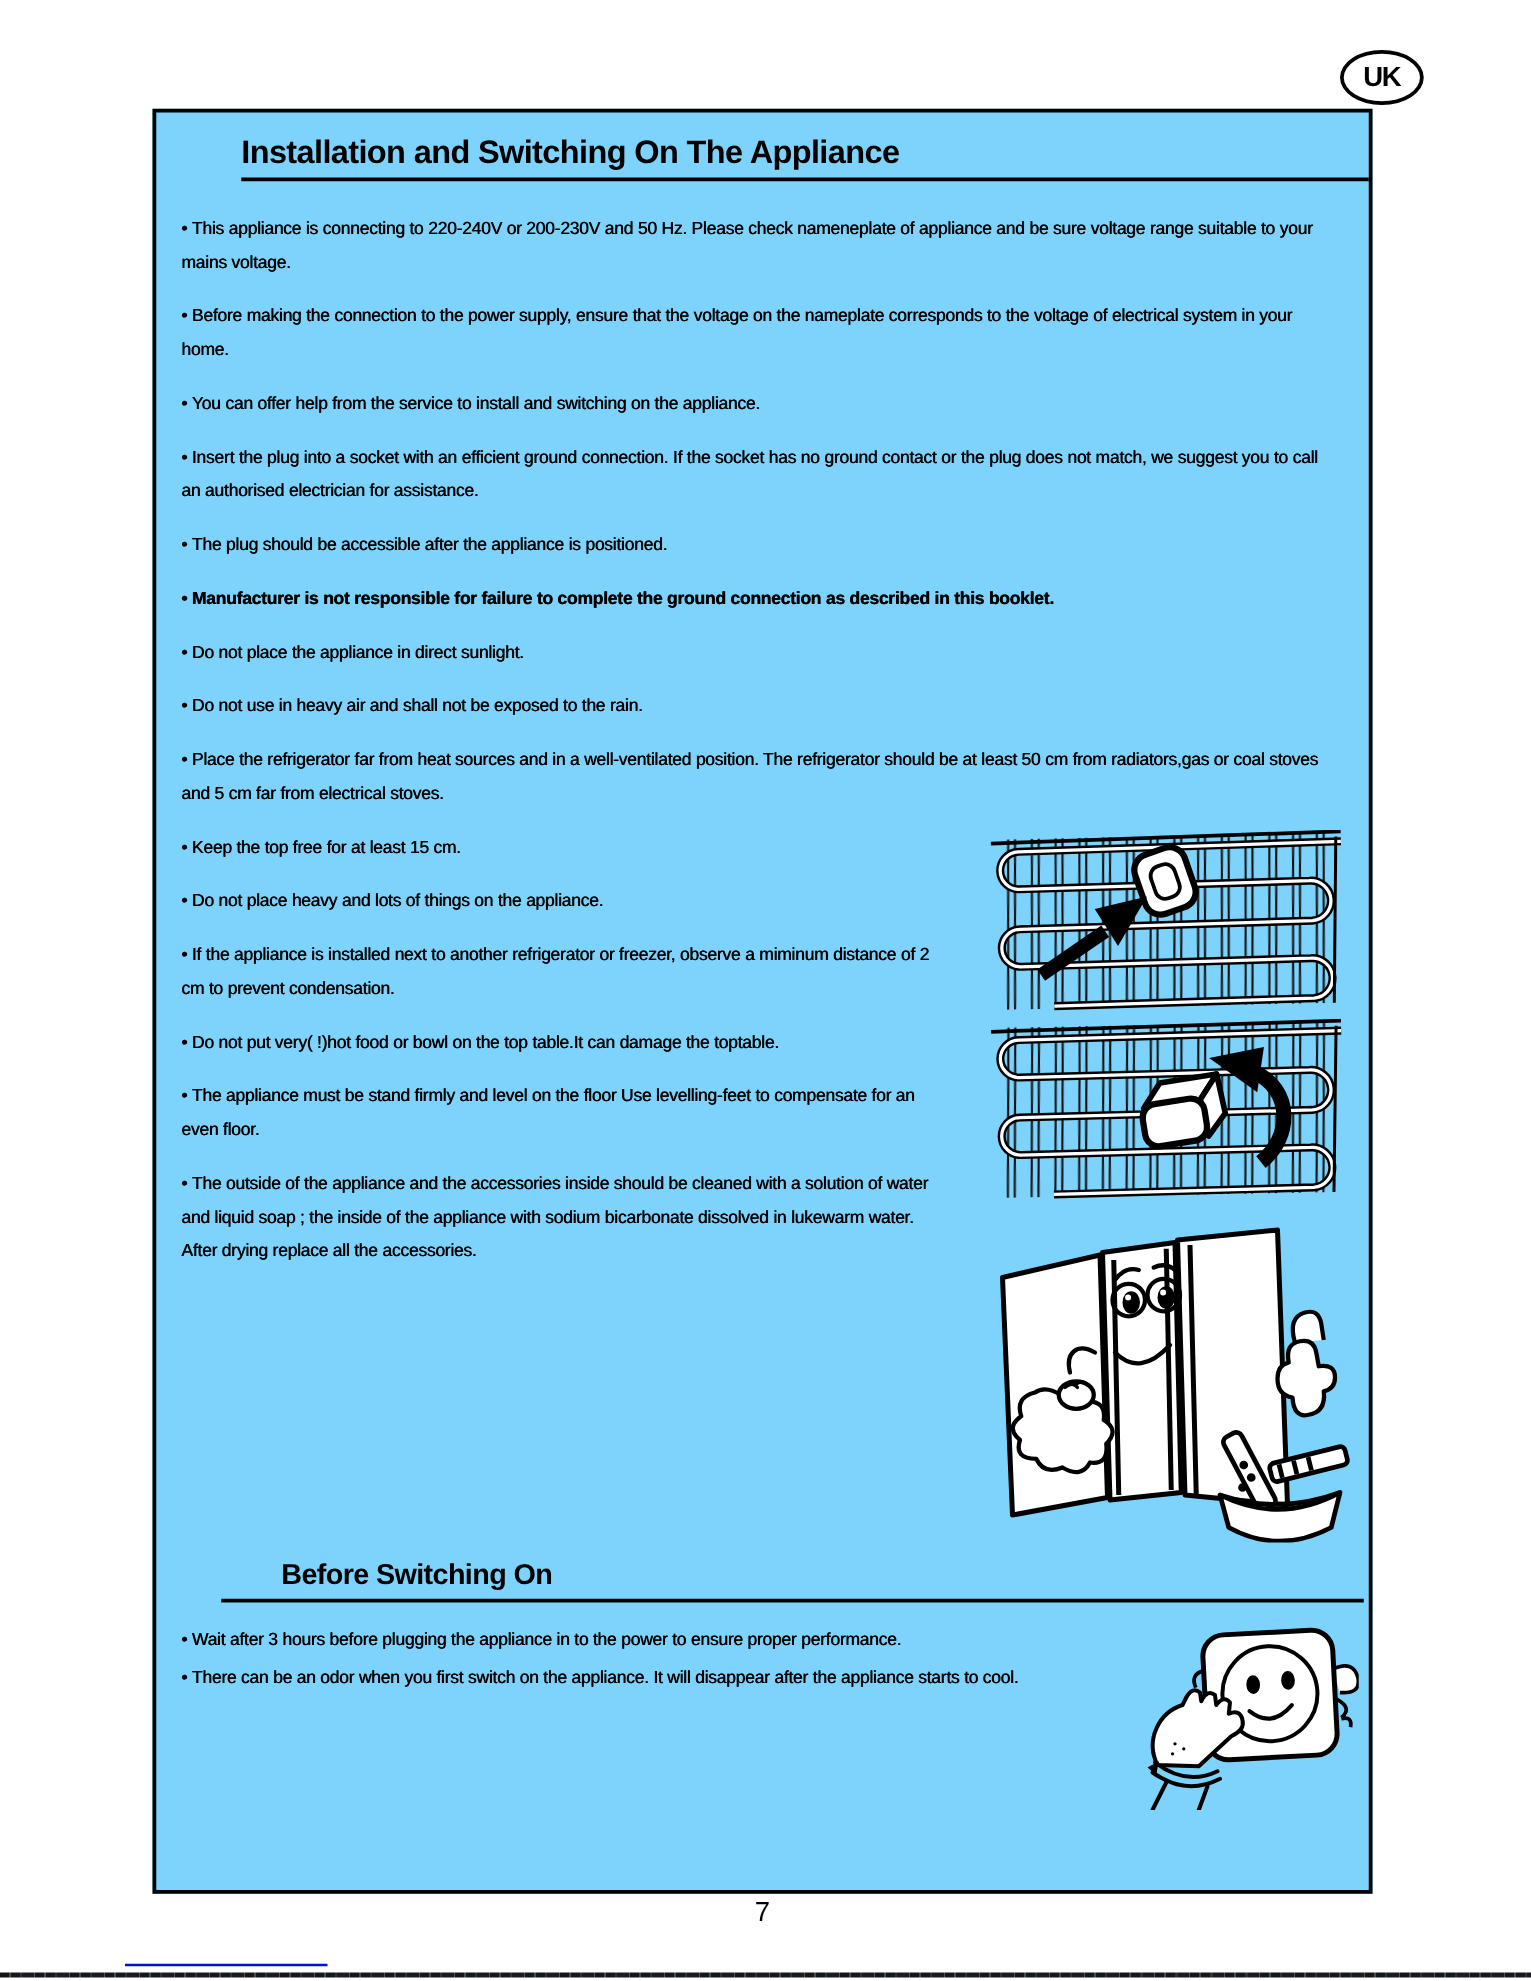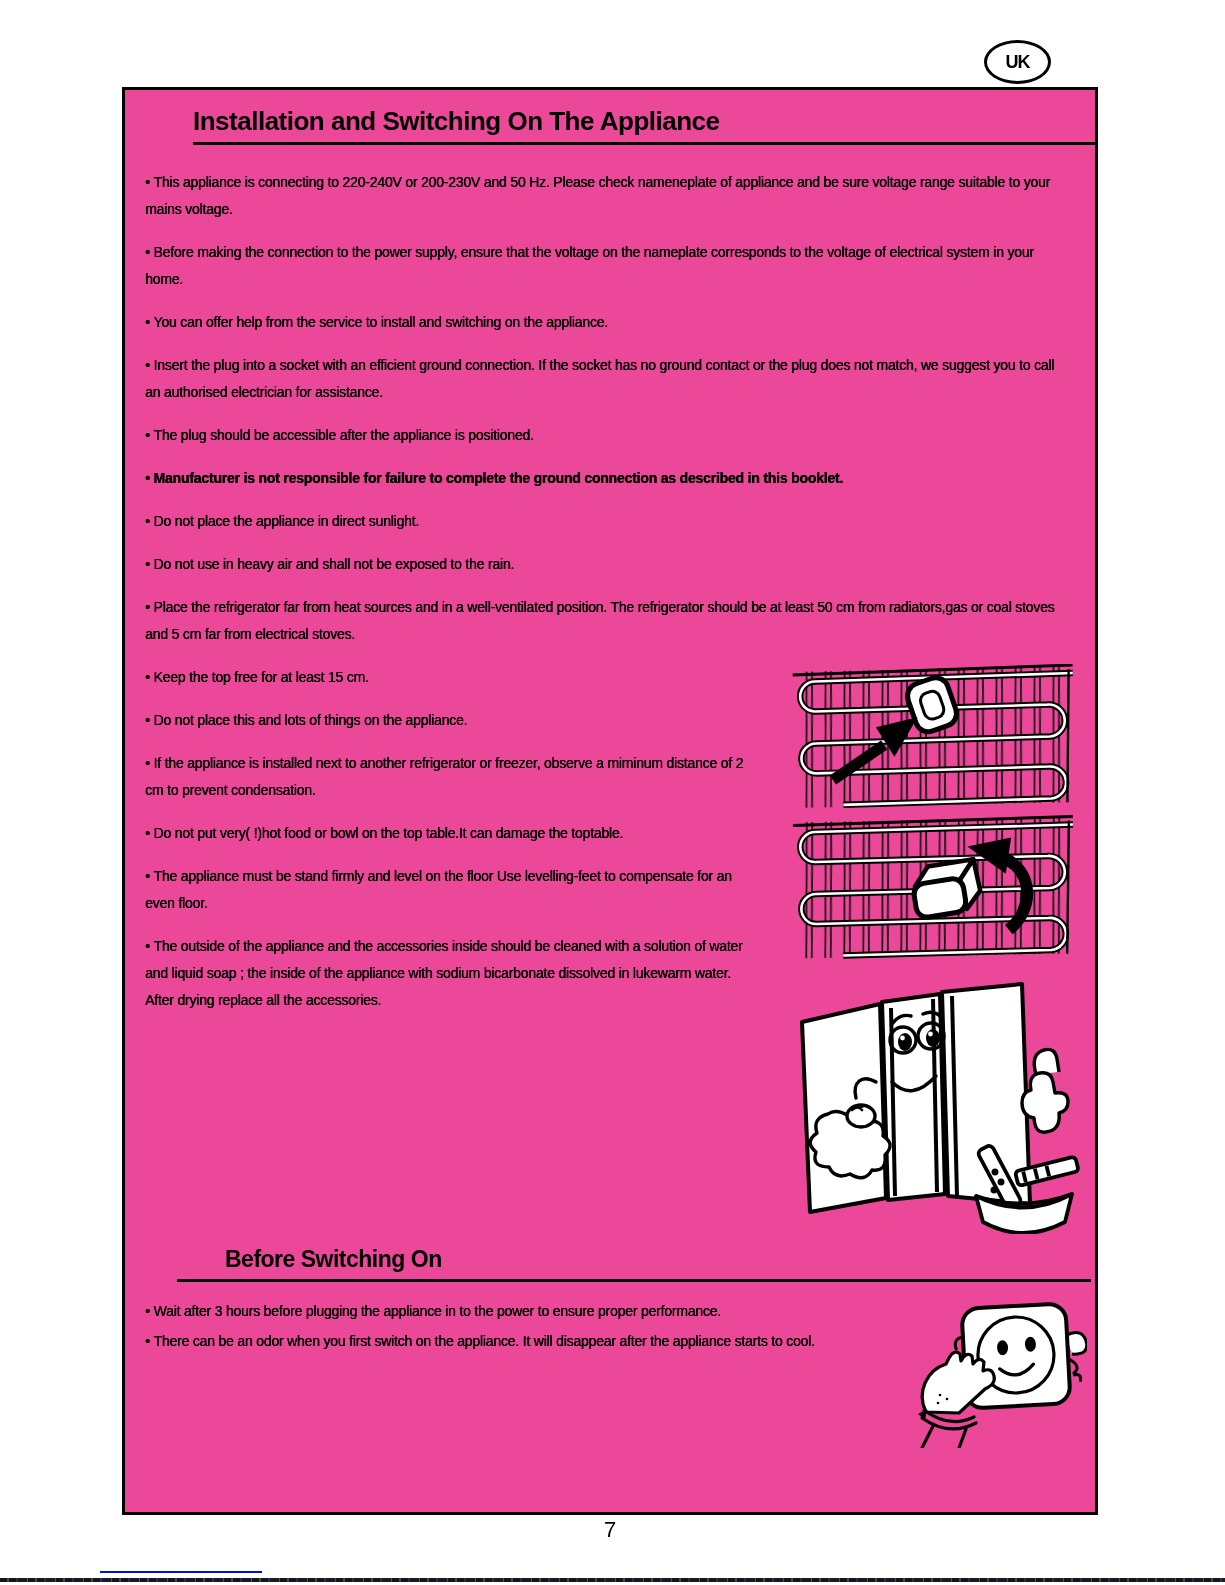--- a/index.html
+++ b/index.html
@@ -3,28 +3,28 @@
 <meta charset="utf-8">
 <style>
   * { margin:0; padding:0; box-sizing:border-box; }
   html,body { background:#888; }
   .page {
     position:relative; width:1225px; height:1585px; background:#ffffff;
     font-family:"Liberation Sans","DejaVu Sans",sans-serif; color:#000;
     overflow:hidden; margin:0 auto;
   }
   .uk-badge {
-    position:absolute; left:984px; top:40px; width:67px; height:44px;
+    position:absolute; left:1072px; top:40px; width:67px; height:44px;
     border:3px solid #000; border-radius:50%;
     display:flex; align-items:center; justify-content:center;
-    font-weight:bold; font-size:18px; letter-spacing:-1px;
+    font-weight:bold; font-size:22px; letter-spacing:-1px;
   }
   .content-box {
     position:absolute; left:122px; top:87px; width:976px; height:1428px;
-    border:3px solid #000; background:#ec4899;
+    border:3px solid #000; background:#7dd3fc;
   }
   .inner { padding:8px 0 0 20px; height:100%; }
   h1.sec-title {
     font-size:26px; font-weight:bold; letter-spacing:-0.5px;
     margin:8px 0 24px 48px; padding-bottom:5px;
     border-bottom:3px solid #000;
   }
   .inner p {
     font-size:14px; line-height:27px; letter-spacing:-0.2px;
     margin:0 40px 16px 0; text-shadow:0.4px 0 0 #000;
@@ -178,21 +178,21 @@
                 <line x1="266" y1="200" x2="266" y2="211"></line>
               </g>
               <path d="M194,230 q48,24 96,-2 l-7,28 q-42,22 -82,0 z"></path>
               <path d="M194,230 q48,16 96,-2" fill="none"></path>
             </g>
           </svg>
         </div>
       </div>
 
       <p>Keep the top free for at least 15 cm.</p>
-      <p>Do not place this and lots of things on the appliance.</p>
+      <p>Do not place heavy and lots of things on the appliance.</p>
       <p>If the appliance is installed next to another refrigerator or freezer, observe a miminum distance of 2 cm to prevent condensation.</p>
       <p>Do not put very( !)hot food or bowl on the top table.It can damage the toptable.</p>
       <p>The appliance must be stand firmly and level on the floor Use levelling-feet to compensate for an even floor.</p>
       <p>The outside of the appliance and the accessories inside should be cleaned with a solution of water and liquid soap ; the inside of the appliance with sodium bicarbonate dissolved in lukewarm water. After drying replace all the accessories.</p>
 
       <h2 class="sec-title2">Before Switching On</h2>
 
       <div class="s2">
         <div class="plug-fig">
           <svg width="175" height="150" viewBox="0 0 175 150">

